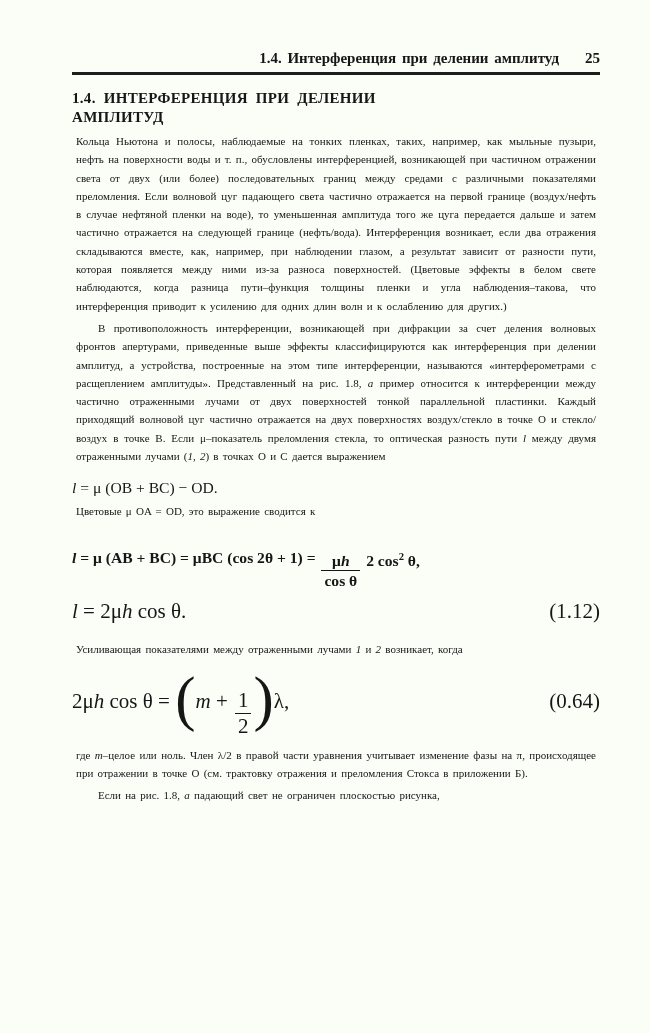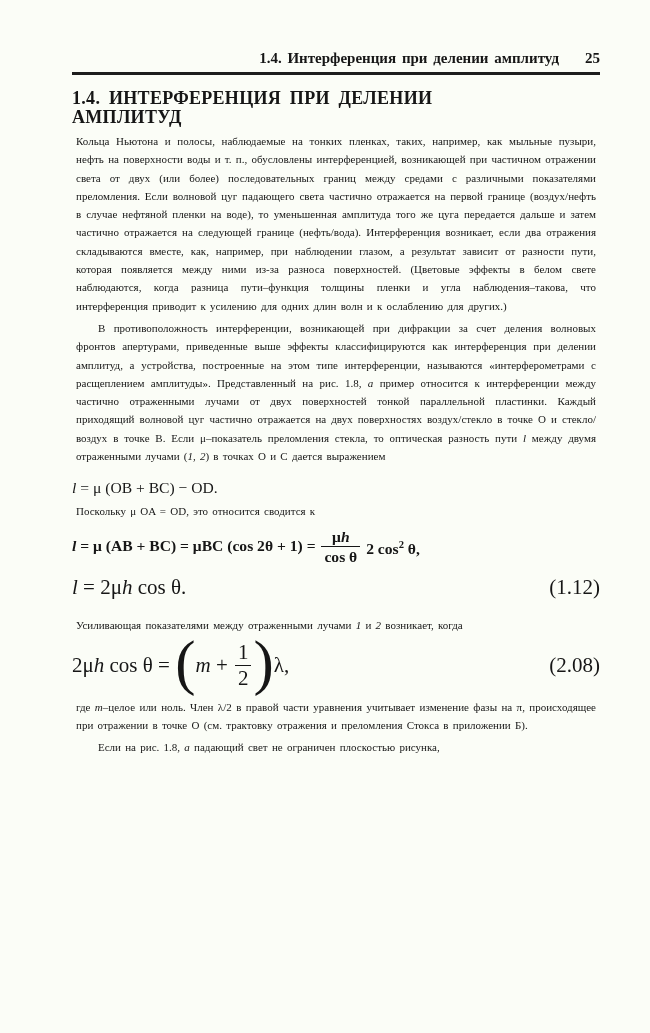--- a/index.html
+++ b/index.html
@@ -25,21 +25,21 @@
     align-items: baseline;
     gap: 26px;
     font-weight: bold;
     font-size: 15px;
     word-spacing: 2px;
     padding-bottom: 5px;
     border-bottom: 3px solid #1d1d1d;
   }
   .section-heading {
     margin-top: 14px;
-    font-size: 18px;
+    font-size: 15px;
     font-weight: bold;
     line-height: 19px;
     word-spacing: 4px;
     letter-spacing: 0.3px;
   }
   p.body {
     margin: 4px;
     font-size: 11px;
     line-height: 18.3px;
     text-align: justify;
@@ -60,20 +60,21 @@
     margin-top: 10px;
     font-size: 21px;
   }
   .eq-mid > span { vertical-align: middle; }
   .frac {
     display: inline-block;
     vertical-align: middle;
     text-align: center;
     line-height: 1.1;
     padding: 0 2px;
+    margin-top: 24px;
   }
   .frac .num { display: block; padding: 0 3px 1px 3px; }
   .frac .den { display: block; border-top: 1.4px solid #161616; padding: 1px 3px 0 3px; }
   .bigp {
     font-size: 290%;
     font-weight: 400;
     vertical-align: middle;
     line-height: 0;
     position: relative;
     top: -2px;
@@ -95,35 +96,35 @@
     <div>1.4. ИНТЕРФЕРЕНЦИЯ ПРИ ДЕЛЕНИИ</div>
     <div>АМПЛИТУД</div>
   </div>
 
   <p class="body first">Кольца Ньютона и полосы, наблюдаемые на тонких пленках, таких, например, как мыльные пузыри, нефть на поверхности воды и т. п., обусловлены интерференцией, возникающей при частичном отражении света от двух (или более) последовательных границ между средами с различными показателями преломления. Если волновой цуг падающего света частично отражается на первой границе (воздух/нефть в случае нефтяной пленки на воде), то уменьшенная амплитуда того же цуга передается дальше и затем частично отражается на следующей границе (нефть/вода). Интерференция возникает, если два отражения складываются вместе, как, например, при наблюдении глазом, а результат зависит от разности пути, которая появляется между ними из-за разноса поверхностей. (Цветовые эффекты в белом свете наблюдаются, когда разница пути–функция толщины пленки и угла наблюдения–такова, что интерференция приводит к усилению для одних длин волн и к ослаблению для других.)</p>
 
   <p class="body indent"><span>В противоположность интерференции, возникающей при дифракции за счет деления волновых фронтов апертурами, приведенные выше эффекты классифицируются как интерференция при делении амплитуд, а устройства, построенные на этом типе интерференции, называются «интерферометрами с расщеплением амплитуды». Представленный на рис. 1.8, </span><span style="font-style: italic;">а</span><span> пример относится к интерференции между частично отраженными лучами от двух поверхностей тонкой параллельной пластинки. Каждый приходящий волновой цуг частично отражается на двух поверхностях воздух/стекло в точке O и стекло/воздух в точке B. Если μ–показатель преломления стекла, то оптическая разность пути </span><span style="font-style: italic;">l</span><span> между двумя отраженными лучами (</span><span style="font-style: italic;">1, 2</span><span>) в точках O и C дается выражением</span></p>
 
   <div class="eq"><span style="font-style: italic;">l</span><span> = μ (OB + BC) − OD.</span></div>
 
-  <p class="body eq-plain">Поскольку μ OA = OD, это относится сводится к</p>
+  <p class="body eq-plain">Цветовые μ OA = OD, это выражение сводится к</p>
 
   <div class="eq eq-mid" style="margin-top:8px;font-weight:bold;">
     <span><span style="font-style: italic;">l</span><span> = μ (AB + BC) = μBC (cos 2θ + 1) = </span></span><span class="frac"><span class="num"><span>μ</span><span style="font-style: italic;">h</span></span><span class="den"><span>cos θ</span></span></span><span><span> 2 cos</span><sup>2</sup><span> θ,</span></span>
   </div>
 
   <div class="eqrow">
     <span><span style="font-style: italic;">l</span><span> = 2μ</span><span style="font-style: italic;">h</span><span> cos θ.</span></span>
     <span class="eq-number">(1.12)</span>
   </div>
 
   <p class="body" style="margin-top:16px;"><span>Усиливающая показателями между отраженными лучами </span><span style="font-style: italic;">1</span><span> и </span><span style="font-style: italic;">2</span><span> возникает, когда</span></p>
 
   <div class="eqrow" style="margin-top:6px;gap:24px;">
     <span class="eq-mid"><span><span>2μ</span><span style="font-style: italic;">h</span><span> cos θ = </span></span><span class="bigp">(</span><span><span style="font-style: italic;">m</span><span> + </span></span><span class="frac"><span class="num">1</span><span class="den">2</span></span><span class="bigp">)</span><span><span>λ,</span></span></span>
-    <span class="eq-number">(2.08)</span>
+    <span class="eq-number">(0.64)</span>
   </div>
 
   <p class="body" style="margin-top:8px;"><span>где </span><span style="font-style: italic;">m</span><span>–целое или ноль. Член λ/2 в правой части уравнения учитывает изменение фазы на π, происходящее при отражении в точке O (см. трактовку отражения и преломления Стокса в приложении Б).</span></p>
 
   <p class="body indent"><span>Если на рис. 1.8, </span><span style="font-style: italic;">а</span><span> падающий свет не ограничен плоскостью рисунка,</span></p>
 
 </div>
 
 </body></html>

